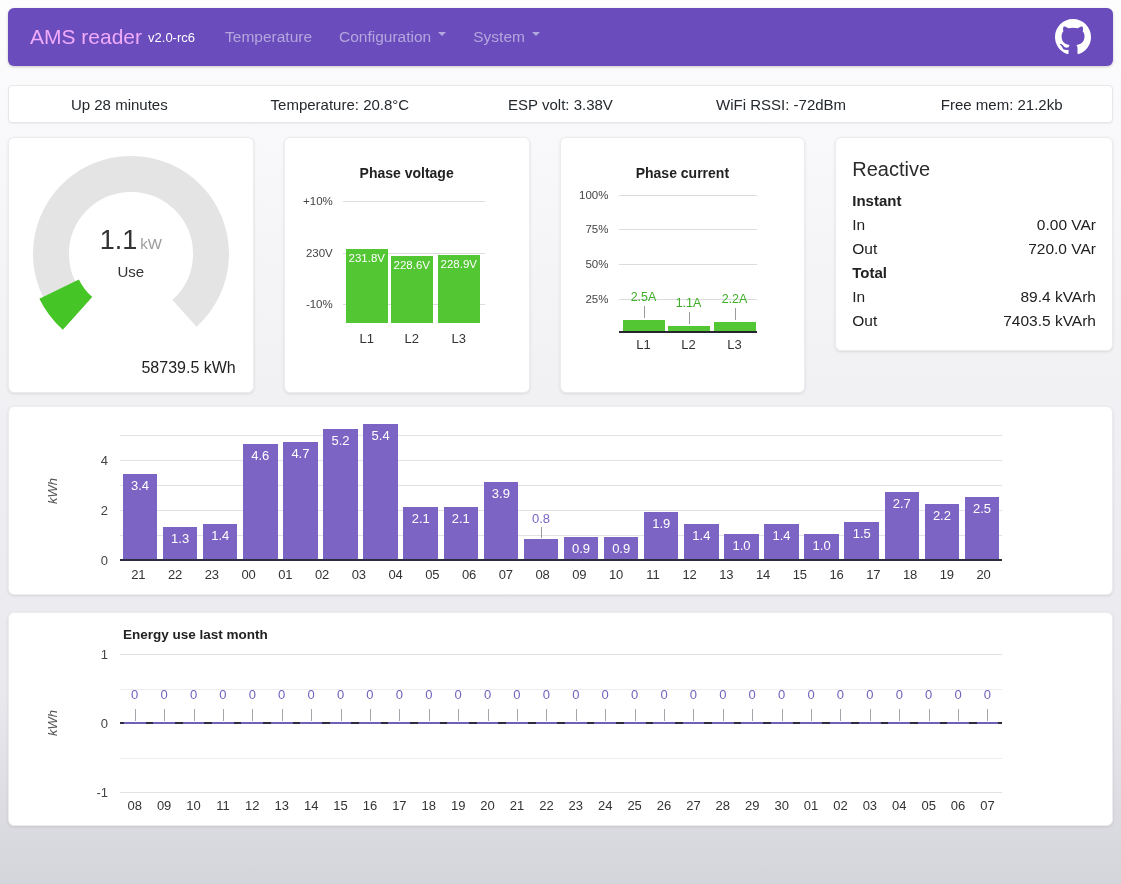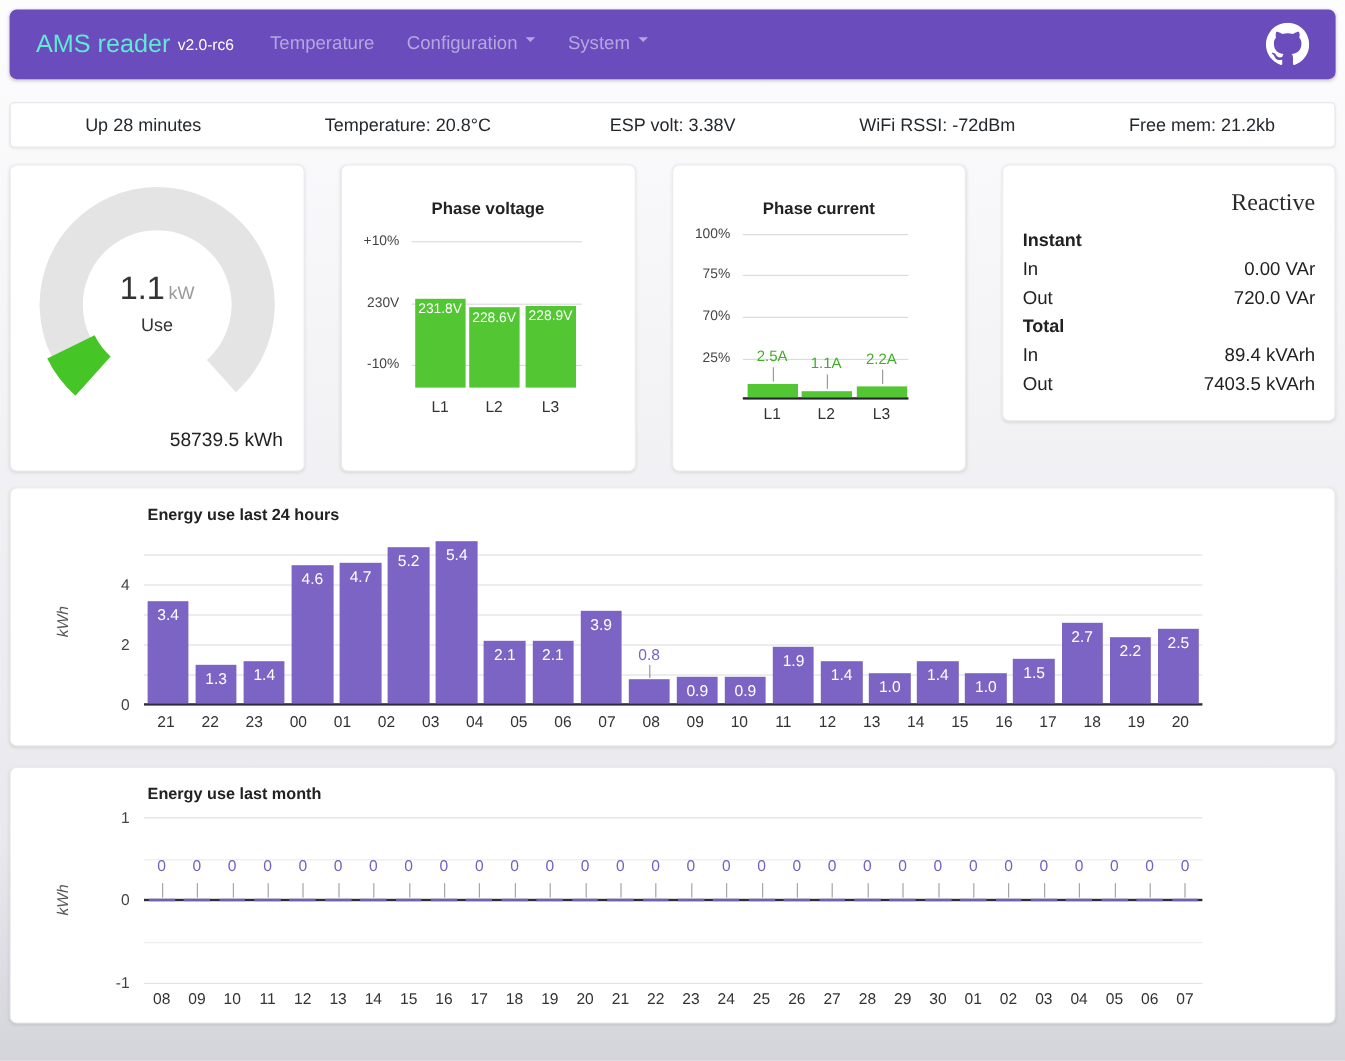--- a/index.html
+++ b/index.html
@@ -10,21 +10,21 @@
     min-height:884px; color:#212529;
   }
   .page { width:1121px; }
   
   header {
     margin:8px; height:58px; border-radius:6px;
     background:var(--purple,#6b4cbc);
     display:flex; align-items:center; padding:0 22px;
     box-shadow:0 1px 3px rgba(0,0,0,.2);
   }
-  .brand { color:#5eead4; font-size:21px; }
+  .brand { color:#f0abfc; font-size:21px; }
   .version { color:#fff; font-size:13px; margin-left:6px; }
   nav { display:flex; gap:27px; margin-left:30px; }
   nav a { color:#b4a7de; font-size:15.5px; text-decoration:none; cursor:pointer; }
   .caret { display:inline-block; width:0; height:0; border:4px solid transparent;
     border-top-color:#b4a7de; margin-left:7px; vertical-align:2px; }
   .badges { display:flex; gap:17px; margin-left:26px; }
   .badge { background:var(--green-badge,#33a64c); color:#fff; font-size:12px; font-weight:bold;
     padding:4px 8px; border-radius:4px; line-height:1; }
   .gh { margin-left:auto; width:36px; height:36px; cursor:pointer; }
   .gh svg { width:36px; height:36px; fill:#fff; }
@@ -78,21 +78,21 @@
   .ebar-lab-in { position:absolute; left:0; width:100%; text-align:center; color:#fff; font-size:13px; }
   .ebar-lab-out { position:absolute; left:-20%; width:140%; text-align:center; font-size:13px; }
   .conn { position:absolute; left:50%; width:1px; background:#9a9a9a; }
   .xlabels { display:flex; width:882px; margin:6px 0 0 95px; }
   .xlabels span { flex:1; text-align:center; font-size:13px; color:#333; }
   .zdash { position:absolute; left:13%; right:13%; top:68px; height:2px; background:#6f61b8; }
   .ztick { position:absolute; left:50%; top:55px; height:12px; width:1px; background:#a5a5ab; }
   .zlab { position:absolute; left:0; width:100%; top:33px; text-align:center; font-size:13px; }
   
   .reactive { padding:12px 16px; }
-  .r-title { text-align:right; font-size:20px; color:#2b2b2b; margin:8px 0 8px;font-family:Liberation Serif, serif; }
+  .r-title { text-align:left; font-size:20px; color:#2b2b2b; margin:8px 0 8px; }
   .r-head { font-weight:bold; font-size:15px; line-height:24px; color:#212121; }
   .r-row { display:flex; justify-content:space-between; font-size:15.5px; line-height:24px; color:#212121; }
 </style>
 </head>
 <body>
 
 <div class="page">
 
   <header>
     <span class="brand">AMS reader</span>
@@ -158,21 +158,21 @@
     </div>
 
     <div class="card">
       <div class="chart-title pv-title">Phase current</div>
       <div class="pc-plot" id="pc-plot">
           <div class="grid" style="top: 0px;"></div>
           <div class="ytickL" style="top: 0px;">100%</div>
           <div class="grid" style="top: 34px;"></div>
           <div class="ytickL" style="top: 34px;">75%</div>
           <div class="grid" style="top: 69px;"></div>
-          <div class="ytickL" style="top: 69px;">70%</div>
+          <div class="ytickL" style="top: 69px;">50%</div>
           <div class="grid" style="top: 104px;"></div>
           <div class="ytickL" style="top: 104px;">25%</div>
           <div class="cbase" style="top: 136px;"></div>
           <div class="vbar" style="left: 4px; top: 125.4px; height: 10.6px; background: rgb(83, 198, 51);"></div>
           <div class="clab" style="left: -4px; top: 95.4px; color: rgb(63, 174, 39);">2.5A</div>
           <div class="ctick" style="left: 25px; top: 111.4px; height: 12px;"></div>
           <div class="catL" style="left: 4px; top: 142px;">L1</div>
           <div class="vbar" style="left: 49px; top: 131.4px; height: 4.6px; background: rgb(83, 198, 51);"></div>
           <div class="clab" style="left: 41px; top: 101.4px; color: rgb(63, 174, 39);">1.1A</div>
           <div class="ctick" style="left: 70px; top: 117.4px; height: 12px;"></div>
@@ -201,21 +201,20 @@
         <span>89.4 kVArh</span>
       </div>
       <div class="r-row">
         <span>Out</span>
         <span>7403.5 kVArh</span>
       </div>
     </div>
   </div>
 
   <div class="card chart-card">
-    <div class="chart-title">Energy use last 24 hours</div>
     <div class="chart-row">
       <div class="y-gutter" id="e24-gutter">
         <div class="axis-kwh">kWh</div>
       <div class="ytick" style="bottom: -7px; transform: none;">0</div>
           <div class="ytick" style="bottom: 43px; transform: none;">2</div>
           <div class="ytick" style="bottom: 93px; transform: none;">4</div>
         </div>
       <div class="plot" id="e24-plot" style="height:140px">
           <div class="hgrid" style="bottom: 25px;"></div>
           <div class="hgrid" style="bottom: 50px;"></div>

